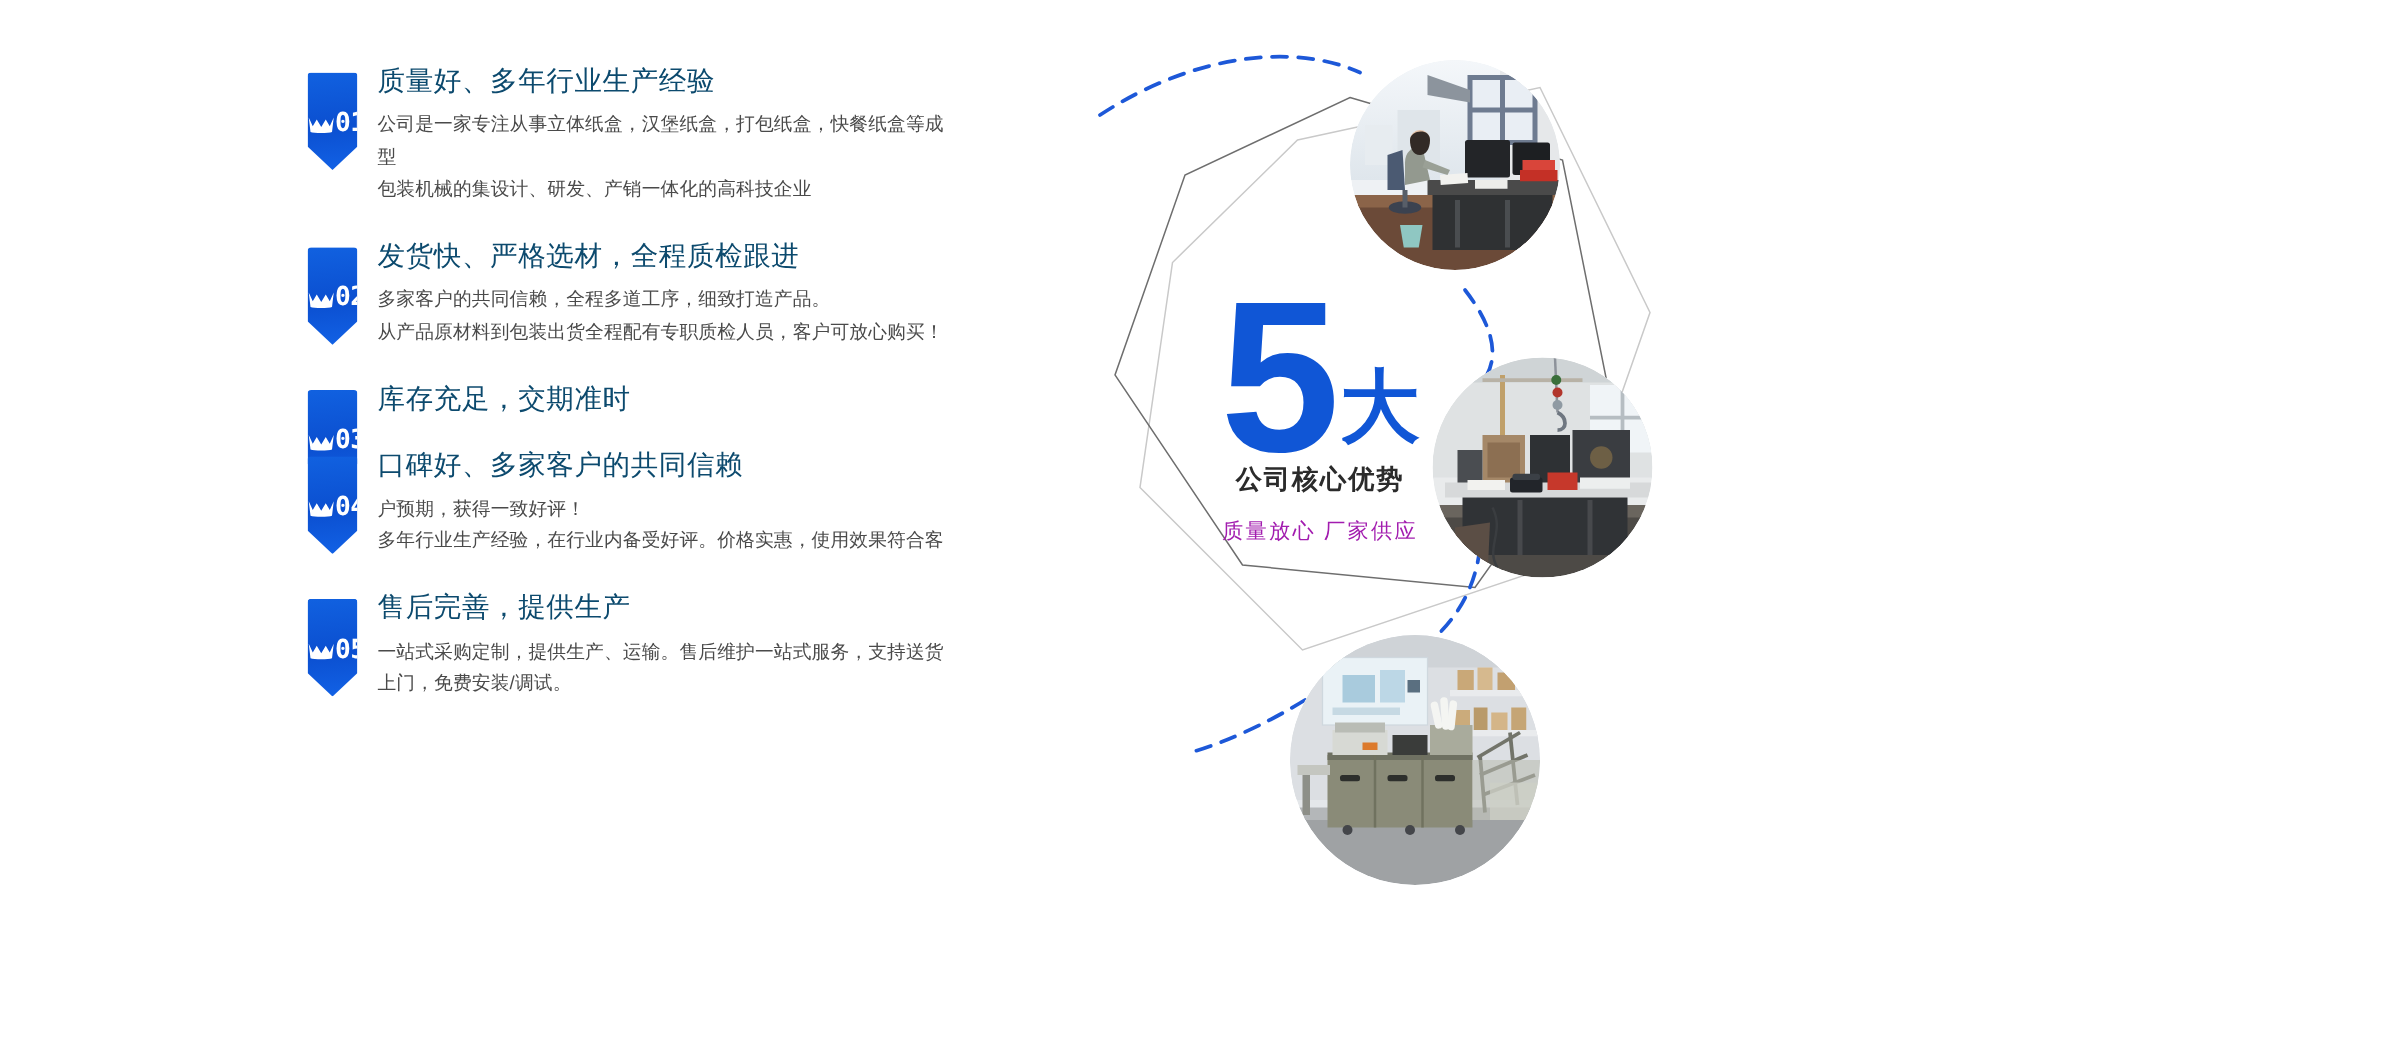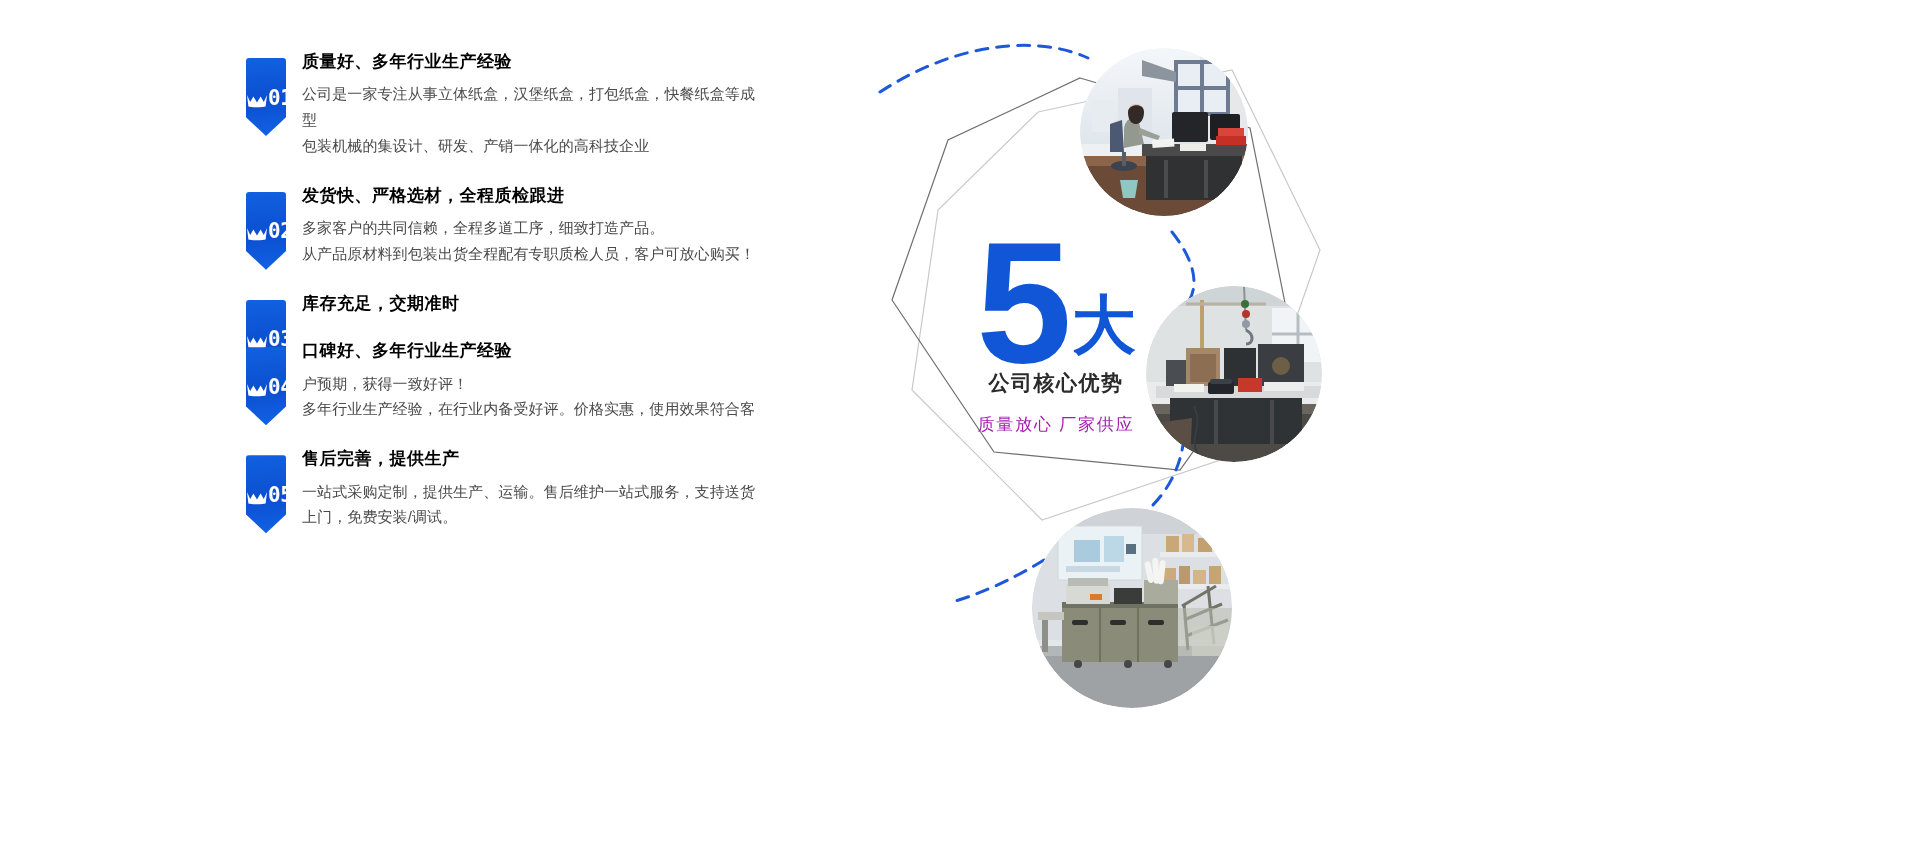--- a/index.html
+++ b/index.html
@@ -37,23 +37,23 @@
     margin-top:2px;
     color:#ffffff;
     font-size:21px;
     font-weight:bold;
     font-family:"DejaVu Sans Mono","Liberation Mono",monospace;
     letter-spacing:-0.5px;
     line-height:1;
   }
 
   .adv-title {
-    color:#000000;
-    font-size:17px;
-    font-weight:bold;
+    color:#0c4a6e;
+    font-size:22px;
+    font-weight:normal;
     letter-spacing:0.5px;
     line-height:1.2;
     margin-bottom:9px;
   }
   .adv-body {
     color:#4a4a4a;
     font-size:15px;
     line-height:1.72;
     letter-spacing:0.1px;
     max-width:470px;
@@ -161,21 +161,21 @@
 
     <div class="advantage-item">
       <div class="badge">
         <span class="crown">
           <svg width="22" height="14" viewBox="0 0 22 14">
             <path d="M1 1 L4.2 8 L7.4 2.6 L11 8.6 L14.6 2.6 L17.8 8 L21 1 L19.6 12.6 C17 13.6 5 13.6 2.4 12.6 Z" fill="#ffffff"></path>
           </svg>
         </span>
         <span class="num">04</span>
       </div>
-      <div class="adv-title">口碑好、多年行业生产经验</div>
+      <div class="adv-title">口碑好、多家客户的共同信赖</div>
       <div class="adv-body">
         <div>户预期，获得一致好评！</div>
         <div>多年行业生产经验，在行业内备受好评。价格实惠，使用效果符合客</div>
       </div>
     </div>
 
     <div class="advantage-item">
       <div class="badge">
         <span class="crown">
           <svg width="22" height="14" viewBox="0 0 22 14">

